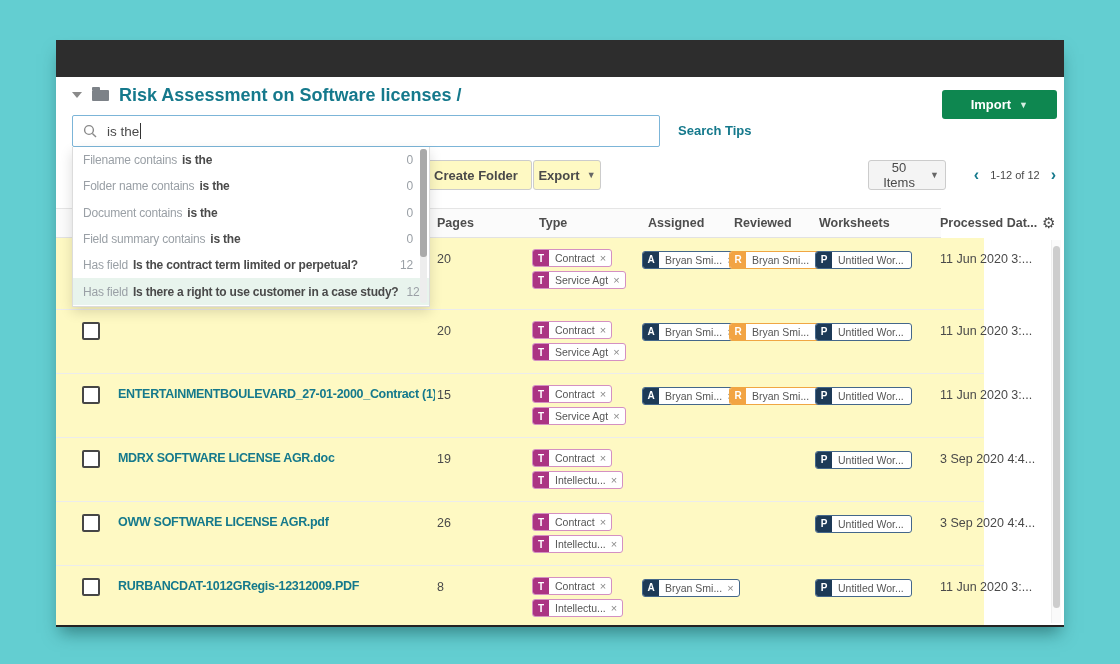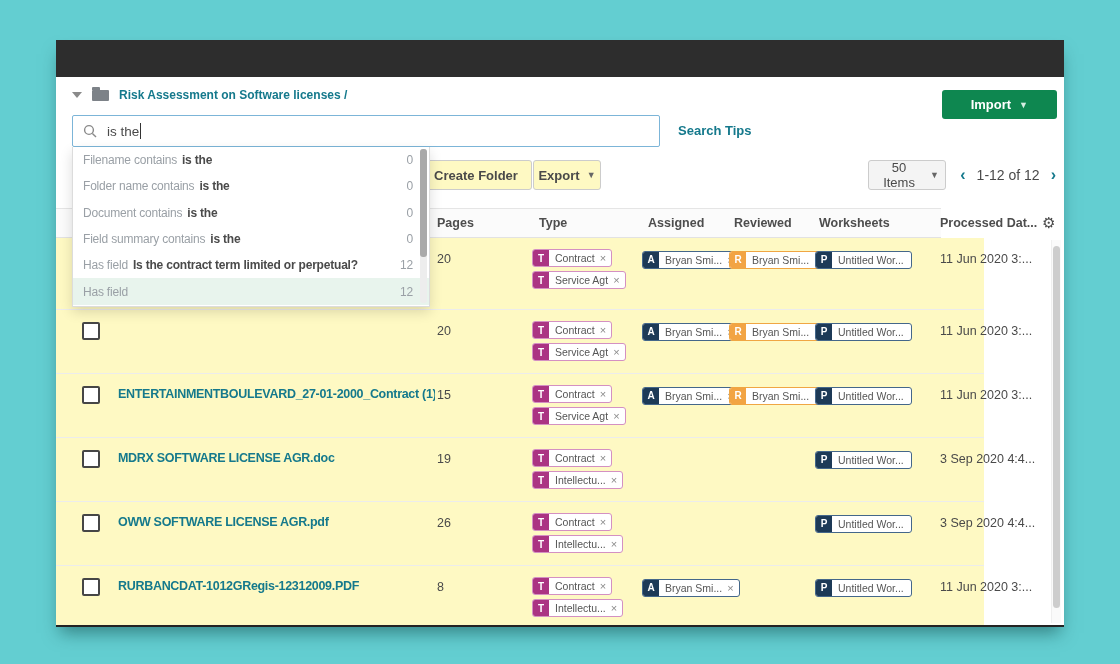--- a/index.html
+++ b/index.html
@@ -9,21 +9,21 @@
           border-bottom:2px solid #232323;box-shadow:0 10px 16px -4px rgba(10,60,60,.5);}
   .titlebar{position:absolute;left:0;top:0;width:100%;height:37px;background:#2d2d2d;}
 
   
   .crumb-row{position:absolute;left:16px;top:46px;height:18px;display:flex;align-items:center;}
   .caret-down{width:0;height:0;border-left:5px solid transparent;border-right:5px solid transparent;
               border-top:6px solid #8a8a8a;margin-right:10px;cursor:pointer;}
   .folder{position:relative;width:17px;height:11px;background:#7d8288;border-radius:1px;margin-right:10px;}
   .folder:before{content:"";position:absolute;left:0;top:-3px;width:8px;height:3px;background:#7d8288;
                  border-radius:1px 1px 0 0;}
-  .crumb-link{font-size:12px;font-weight:bold;color:#15798c;cursor:pointer;}
+  .crumb-link{font-size:18px;font-weight:bold;color:#15798c;cursor:pointer;}
 
   
   .searchbox{position:absolute;left:16px;top:75px;width:588px;height:32px;border:1px solid #7cb5d8;
              background:#fff;display:flex;align-items:center;box-sizing:border-box;border-radius:2px;}
   .mag{margin:0 10px 0 10px;}
   .search-text{font-size:13.5px;color:#4a4a4a;}
   .cursor-bar{display:inline-block;width:1px;height:16px;background:#333;margin-left:1px;vertical-align:middle;}
   .search-tips{position:absolute;left:622px;top:83px;font-size:13px;font-weight:bold;color:#15798c;cursor:pointer;}
 
   .btn{box-sizing:border-box;height:30px;border:1px solid #cccccc;background:#fef9c3;border-radius:3px;
@@ -32,21 +32,21 @@
   .btn .bcaret{font-size:9px;color:#666;margin-left:7px;}
   .import-btn{position:absolute;right:7px;top:50px;height:29px;padding:0 29px;background:#0e8750;border:none;
               border-radius:3px;color:#fff;font-size:13px;font-weight:bold;display:flex;align-items:center;cursor:pointer;}
   .import-btn .bcaret{color:#d6eee2;font-size:9px;margin-left:8px;}
 
   .create-btn{position:absolute;left:364px;top:120px;width:112px;}
   .export-btn{position:absolute;left:477px;top:120px;width:68px;}
   .pagesize-btn{position:absolute;left:812px;top:120px;width:78px;background:#f4f4f4;font-weight:normal;}
   .pager{position:absolute;right:8px;top:120px;height:30px;display:flex;align-items:center;gap:11px;}
   .pg-arrow{color:#15798c;font-size:16px;font-weight:bold;cursor:pointer;line-height:1;}
-  .pg-label{font-size:14px;color:#4a4a4a;}
+  .pg-label{font-size:11px;color:#4a4a4a;}
 
   
   .thead{position:absolute;left:0;top:168px;width:885px;height:30px;background:#fbfbfb;
          border-top:1px solid #e5e5e5;border-bottom:1px solid #e2e2e2;box-sizing:border-box;}
   .th{position:absolute;top:7px;font-size:12.5px;font-weight:bold;color:#4d4d4d;white-space:nowrap;}
   .th-pages{left:381px;} .th-type{left:483px;} .th-assigned{left:592px;} .th-reviewed{left:678px;}
   .th-worksheets{left:763px;} .th-processed{left:884px;}
   .gear{position:absolute;left:986px;top:5px;font-size:15px;color:#4a4a4a;cursor:pointer;}
 
   .tbody{position:absolute;left:0;top:198px;width:1008px;height:387px;overflow:hidden;}
@@ -345,20 +345,21 @@
     <span class="sg-query">is the</span>
     <span class="sg-count">0</span>
   </div>
         <div class="sg-item">
     <span class="sg-prefix">Has field</span>
     <span class="sg-query">Is the contract term limited or perpetual?</span>
     <span class="sg-count">12</span>
   </div>
         <div class="sg-item hl">
     <span class="sg-prefix">Has field</span>
+    <span class="sg-query">Is there a right to use customer in a case study?</span>
     <span class="sg-count">12</span>
   </div>
         <div class="dd-scroll">
         <div class="dd-thumb"></div>
       </div>
     </div>
   </div>
 </div>
 
 </body></html>

